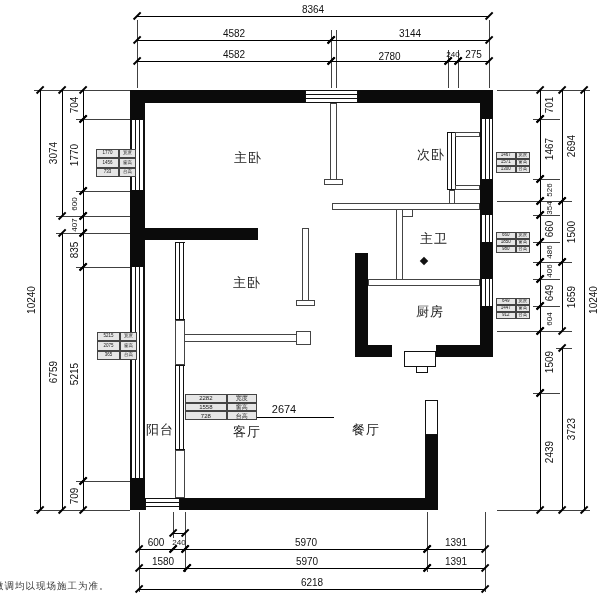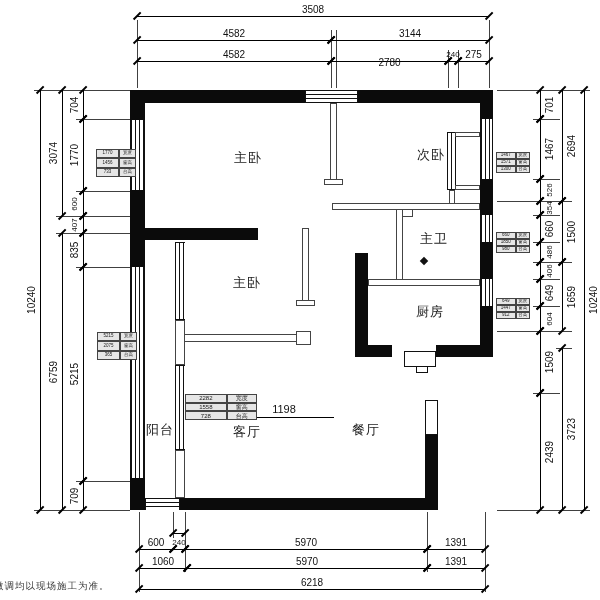--- a/index.html
+++ b/index.html
@@ -97,43 +97,43 @@
   <div class="room-label" style="left:431px;top:155px;">次卧</div>
   <div class="room-label" style="left:434px;top:239px;">主卫</div>
   <div class="room-label" style="left:247px;top:283px;">主卧</div>
   <div class="room-label" style="left:430px;top:312px;">厨房</div>
   <div class="room-label" style="left:160px;top:430px;">阳台</div>
   <div class="room-label" style="left:247px;top:432px;">客厅</div>
   <div class="room-label" style="left:366px;top:430px;">餐厅</div>
 
   <div class="dimline" style="left:252px;top:417px;width:82px;height:1px;"></div>
   <div class="anno-tri" style="left:241px;top:408px;">▽</div>
-  <div class="dimtxt" style="left:284px;top:409px;font-size:11px;">1198</div>
+  <div class="dimtxt" style="left:284px;top:409px;font-size:11px;">2674</div>
 
   <div id="dims">
       <div class="dimline" style="left: 137px; top: 16px; width: 352px; height: 1px;"></div>
       <div class="tick" style="left: 132px; top: 15px;"></div>
       <div class="tick" style="left: 484px; top: 15px;"></div>
-      <div class="dimtxt" style="left: 313px; top: 9px;">3508</div>
+      <div class="dimtxt" style="left: 313px; top: 9px;">8364</div>
       <div class="dimline" style="left: 137px; top: 40px; width: 194px; height: 1px;"></div>
       <div class="tick" style="left: 132px; top: 39px;"></div>
       <div class="tick" style="left: 326px; top: 39px;"></div>
       <div class="dimtxt" style="left: 234px; top: 33px;">4582</div>
       <div class="dimline" style="left: 331px; top: 40px; width: 158px; height: 1px;"></div>
       <div class="tick" style="left: 326px; top: 39px;"></div>
       <div class="tick" style="left: 484px; top: 39px;"></div>
       <div class="dimtxt" style="left: 410px; top: 33px;">3144</div>
       <div class="dimline" style="left: 137px; top: 61px; width: 194px; height: 1px;"></div>
       <div class="tick" style="left: 132px; top: 60px;"></div>
       <div class="tick" style="left: 326px; top: 60px;"></div>
       <div class="dimtxt" style="left: 234px; top: 54px;">4582</div>
       <div class="dimline" style="left: 331px; top: 61px; width: 117px; height: 1px;"></div>
       <div class="tick" style="left: 326px; top: 60px;"></div>
       <div class="tick" style="left: 443px; top: 60px;"></div>
-      <div class="dimtxt" style="left: 389.5px; top: 62px;">2780</div>
+      <div class="dimtxt" style="left: 389.5px; top: 56px;">2780</div>
       <div class="dimline" style="left: 448px; top: 61px; width: 10px; height: 1px;"></div>
       <div class="tick" style="left: 443px; top: 60px;"></div>
       <div class="tick" style="left: 453px; top: 60px;"></div>
       <div class="dimtxt" style="font-size: 8px; left: 453px; top: 54px;">240</div>
       <div class="dimline" style="left: 458px; top: 61px; width: 31px; height: 1px;"></div>
       <div class="tick" style="left: 453px; top: 60px;"></div>
       <div class="tick" style="left: 484px; top: 60px;"></div>
       <div class="dimtxt" style="left: 473.5px; top: 54px;">275</div>
       <div class="dimline" style="left: 173px; top: 533px; width: 12px; height: 1px;"></div>
       <div class="tick" style="left: 168px; top: 532px;"></div>
@@ -150,21 +150,21 @@
       <div class="tick" style="left: 180px; top: 548px;"></div>
       <div class="tick" style="left: 422px; top: 548px;"></div>
       <div class="dimtxt" style="left: 306px; top: 542px;">5970</div>
       <div class="dimline" style="left: 427px; top: 549px; width: 58px; height: 1px;"></div>
       <div class="tick" style="left: 422px; top: 548px;"></div>
       <div class="tick" style="left: 480px; top: 548px;"></div>
       <div class="dimtxt" style="left: 456px; top: 542px;">1391</div>
       <div class="dimline" style="left: 139px; top: 568px; width: 48px; height: 1px;"></div>
       <div class="tick" style="left: 134px; top: 567px;"></div>
       <div class="tick" style="left: 182px; top: 567px;"></div>
-      <div class="dimtxt" style="left: 163px; top: 561px;">1060</div>
+      <div class="dimtxt" style="left: 163px; top: 561px;">1580</div>
       <div class="dimline" style="left: 187px; top: 568px; width: 240px; height: 1px;"></div>
       <div class="tick" style="left: 182px; top: 567px;"></div>
       <div class="tick" style="left: 422px; top: 567px;"></div>
       <div class="dimtxt" style="left: 307px; top: 561px;">5970</div>
       <div class="dimline" style="left: 427px; top: 568px; width: 58px; height: 1px;"></div>
       <div class="tick" style="left: 422px; top: 567px;"></div>
       <div class="tick" style="left: 480px; top: 567px;"></div>
       <div class="dimtxt" style="left: 456px; top: 561px;">1391</div>
       <div class="dimline" style="left: 139px; top: 589px; width: 346px; height: 1px;"></div>
       <div class="tick" style="left: 134px; top: 588px;"></div>

